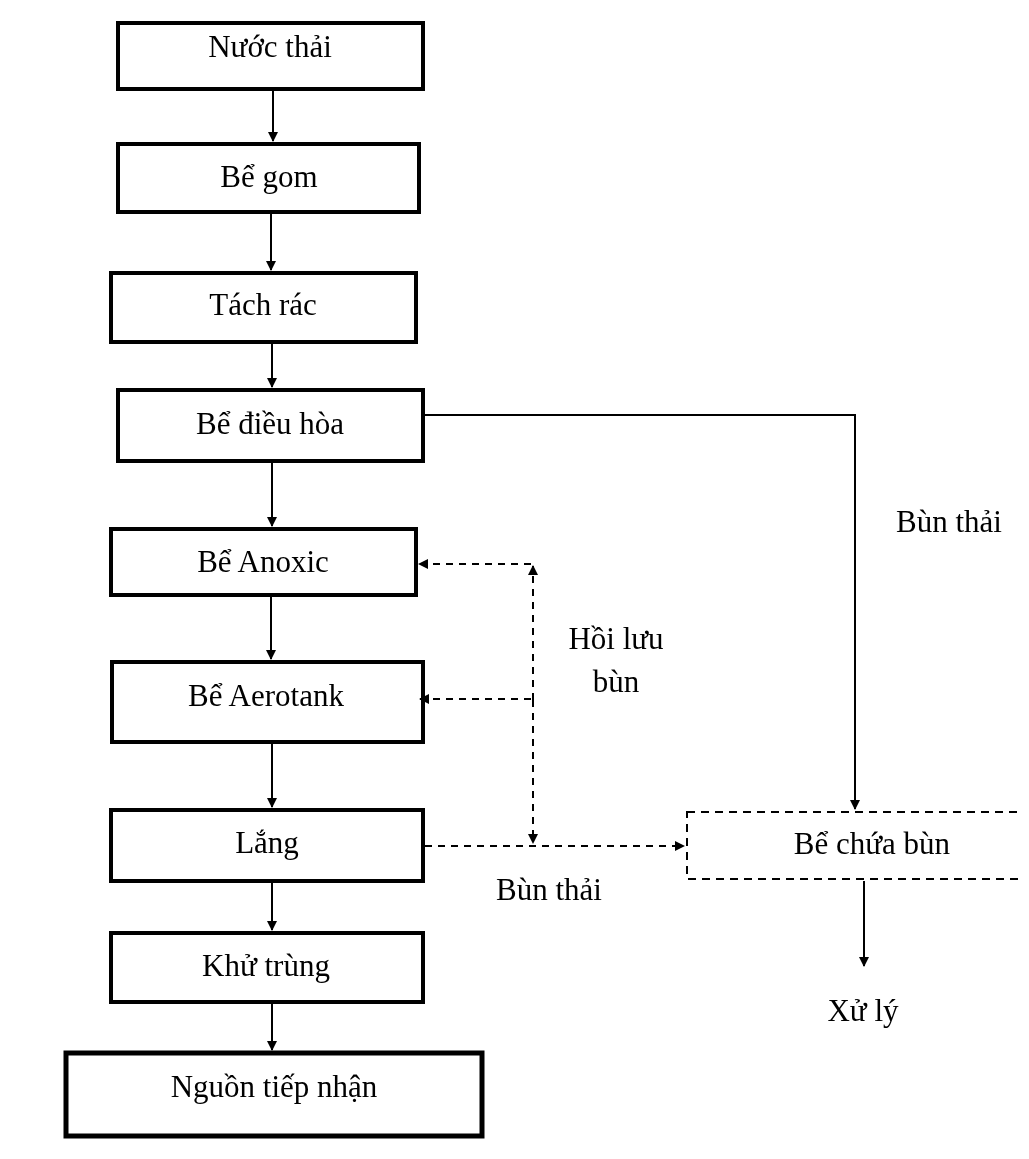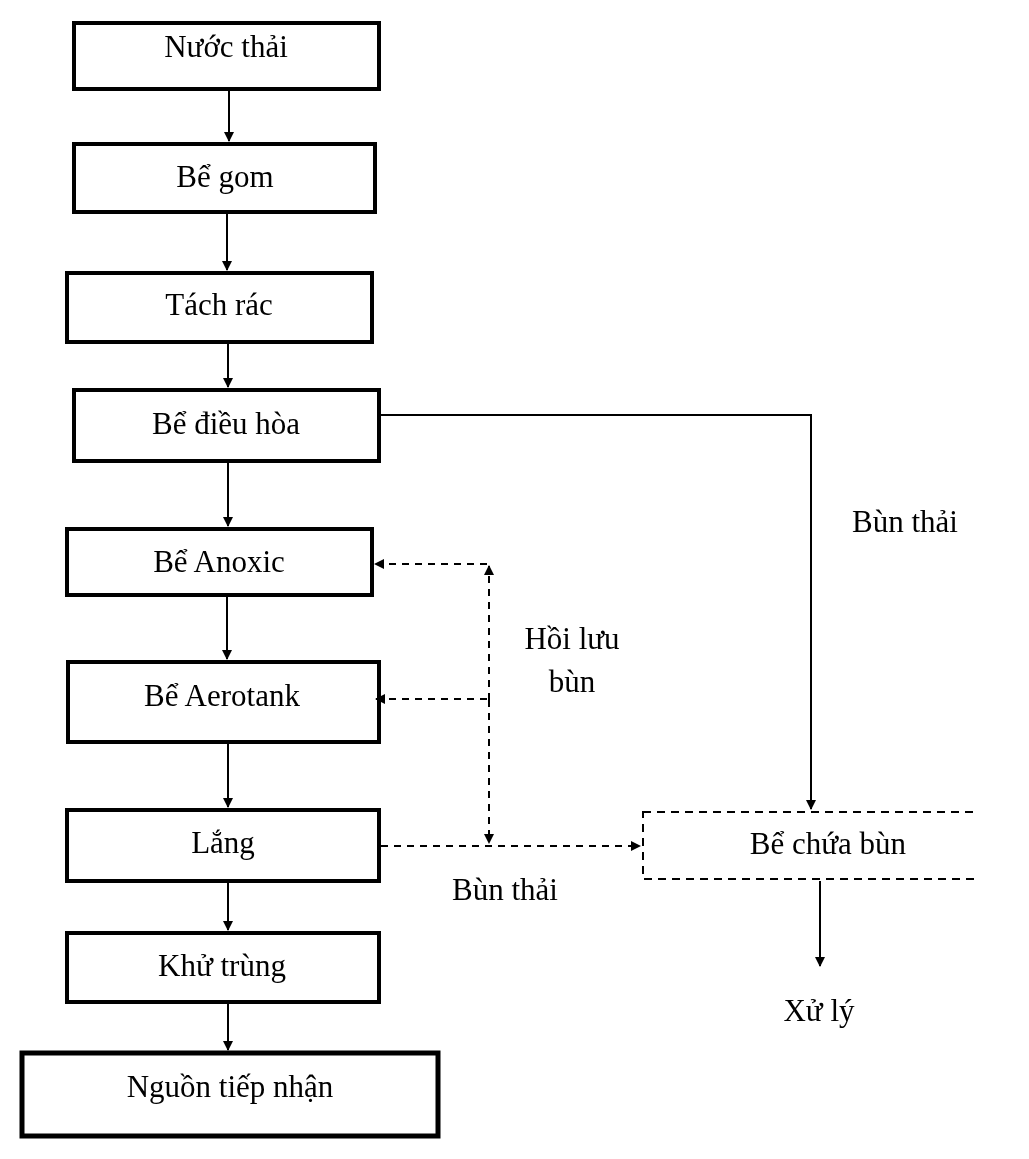--- a/index.html
+++ b/index.html
@@ -1,16 +1,16 @@
 <!DOCTYPE html>
 <html><head>
   <meta charset="utf-8">
   <style>
     html, body { margin: 0; padding: 0; background: #ffffff; }
-    #canvas { position: relative; width: 978px; height: 1159px; overflow: hidden; background: #ffffff; }
+    #canvas { position: relative; width: 978px; height: 1159px; overflow: hidden; background: #ffffff; margin-left: 44px; }
     svg { position: absolute; left: 0; top: 0; }
     .node-text, .label-text {
       font-family: "Liberation Serif", "DejaVu Serif", serif;
       font-size: 31px;
       fill: #000000;
     }
   </style>
 </head>
 <body>
 

